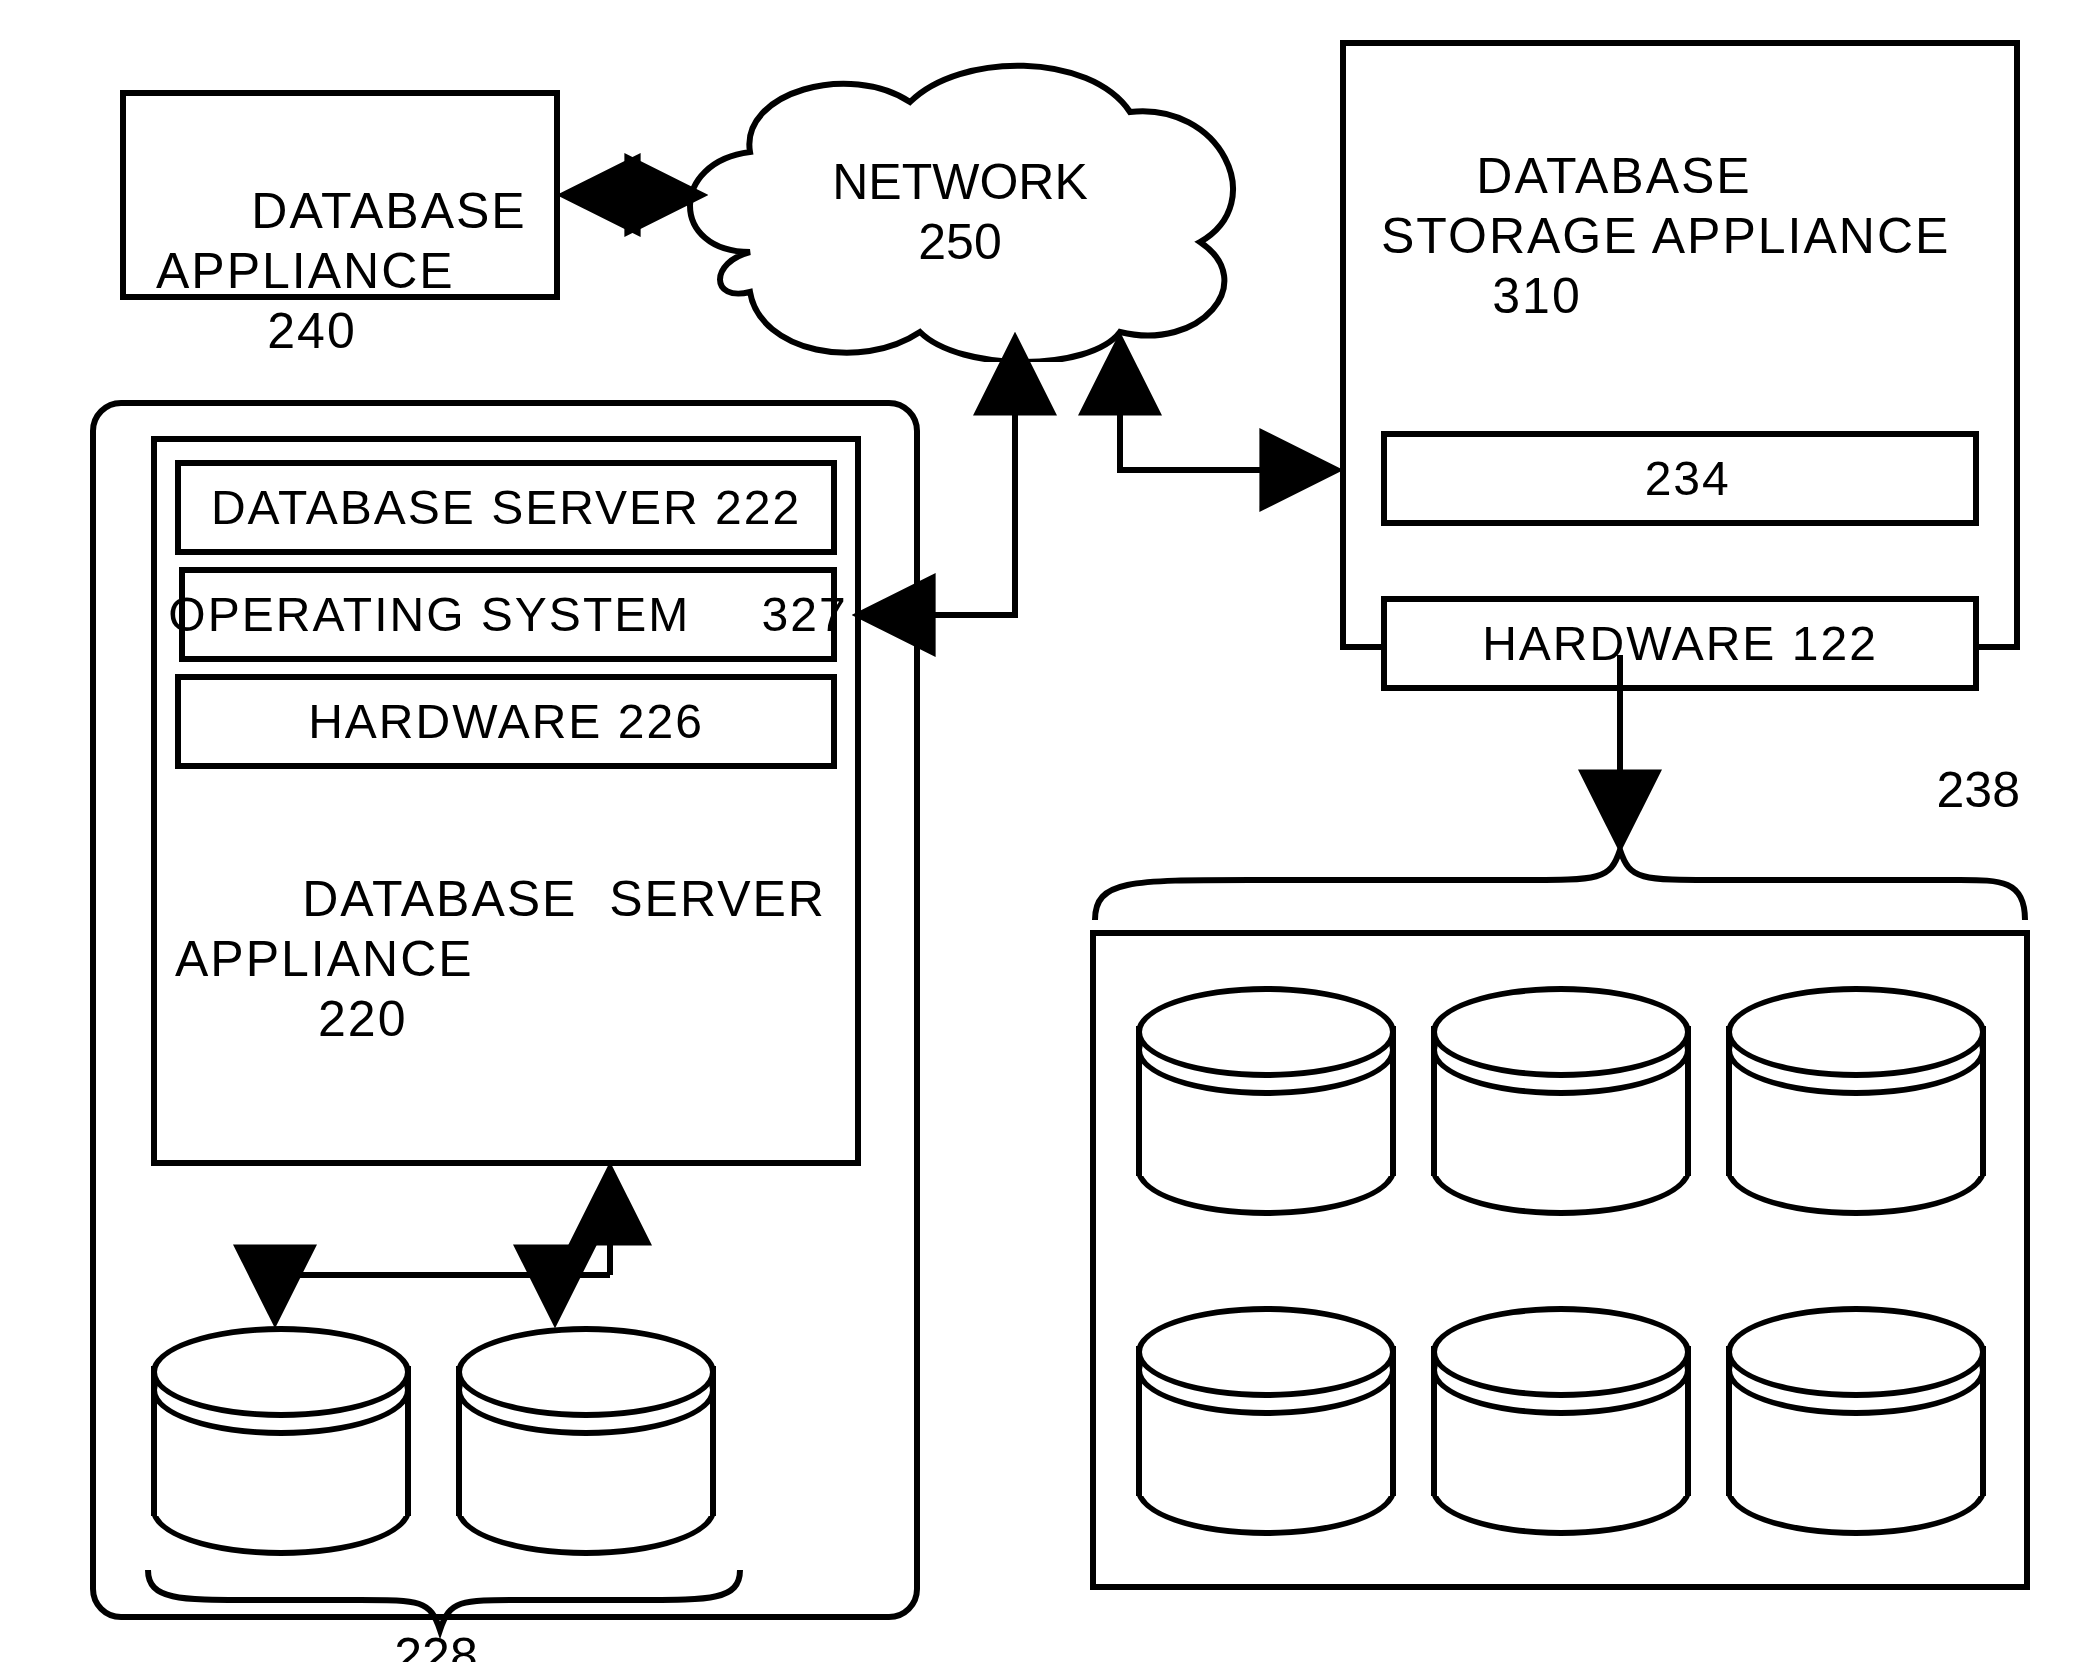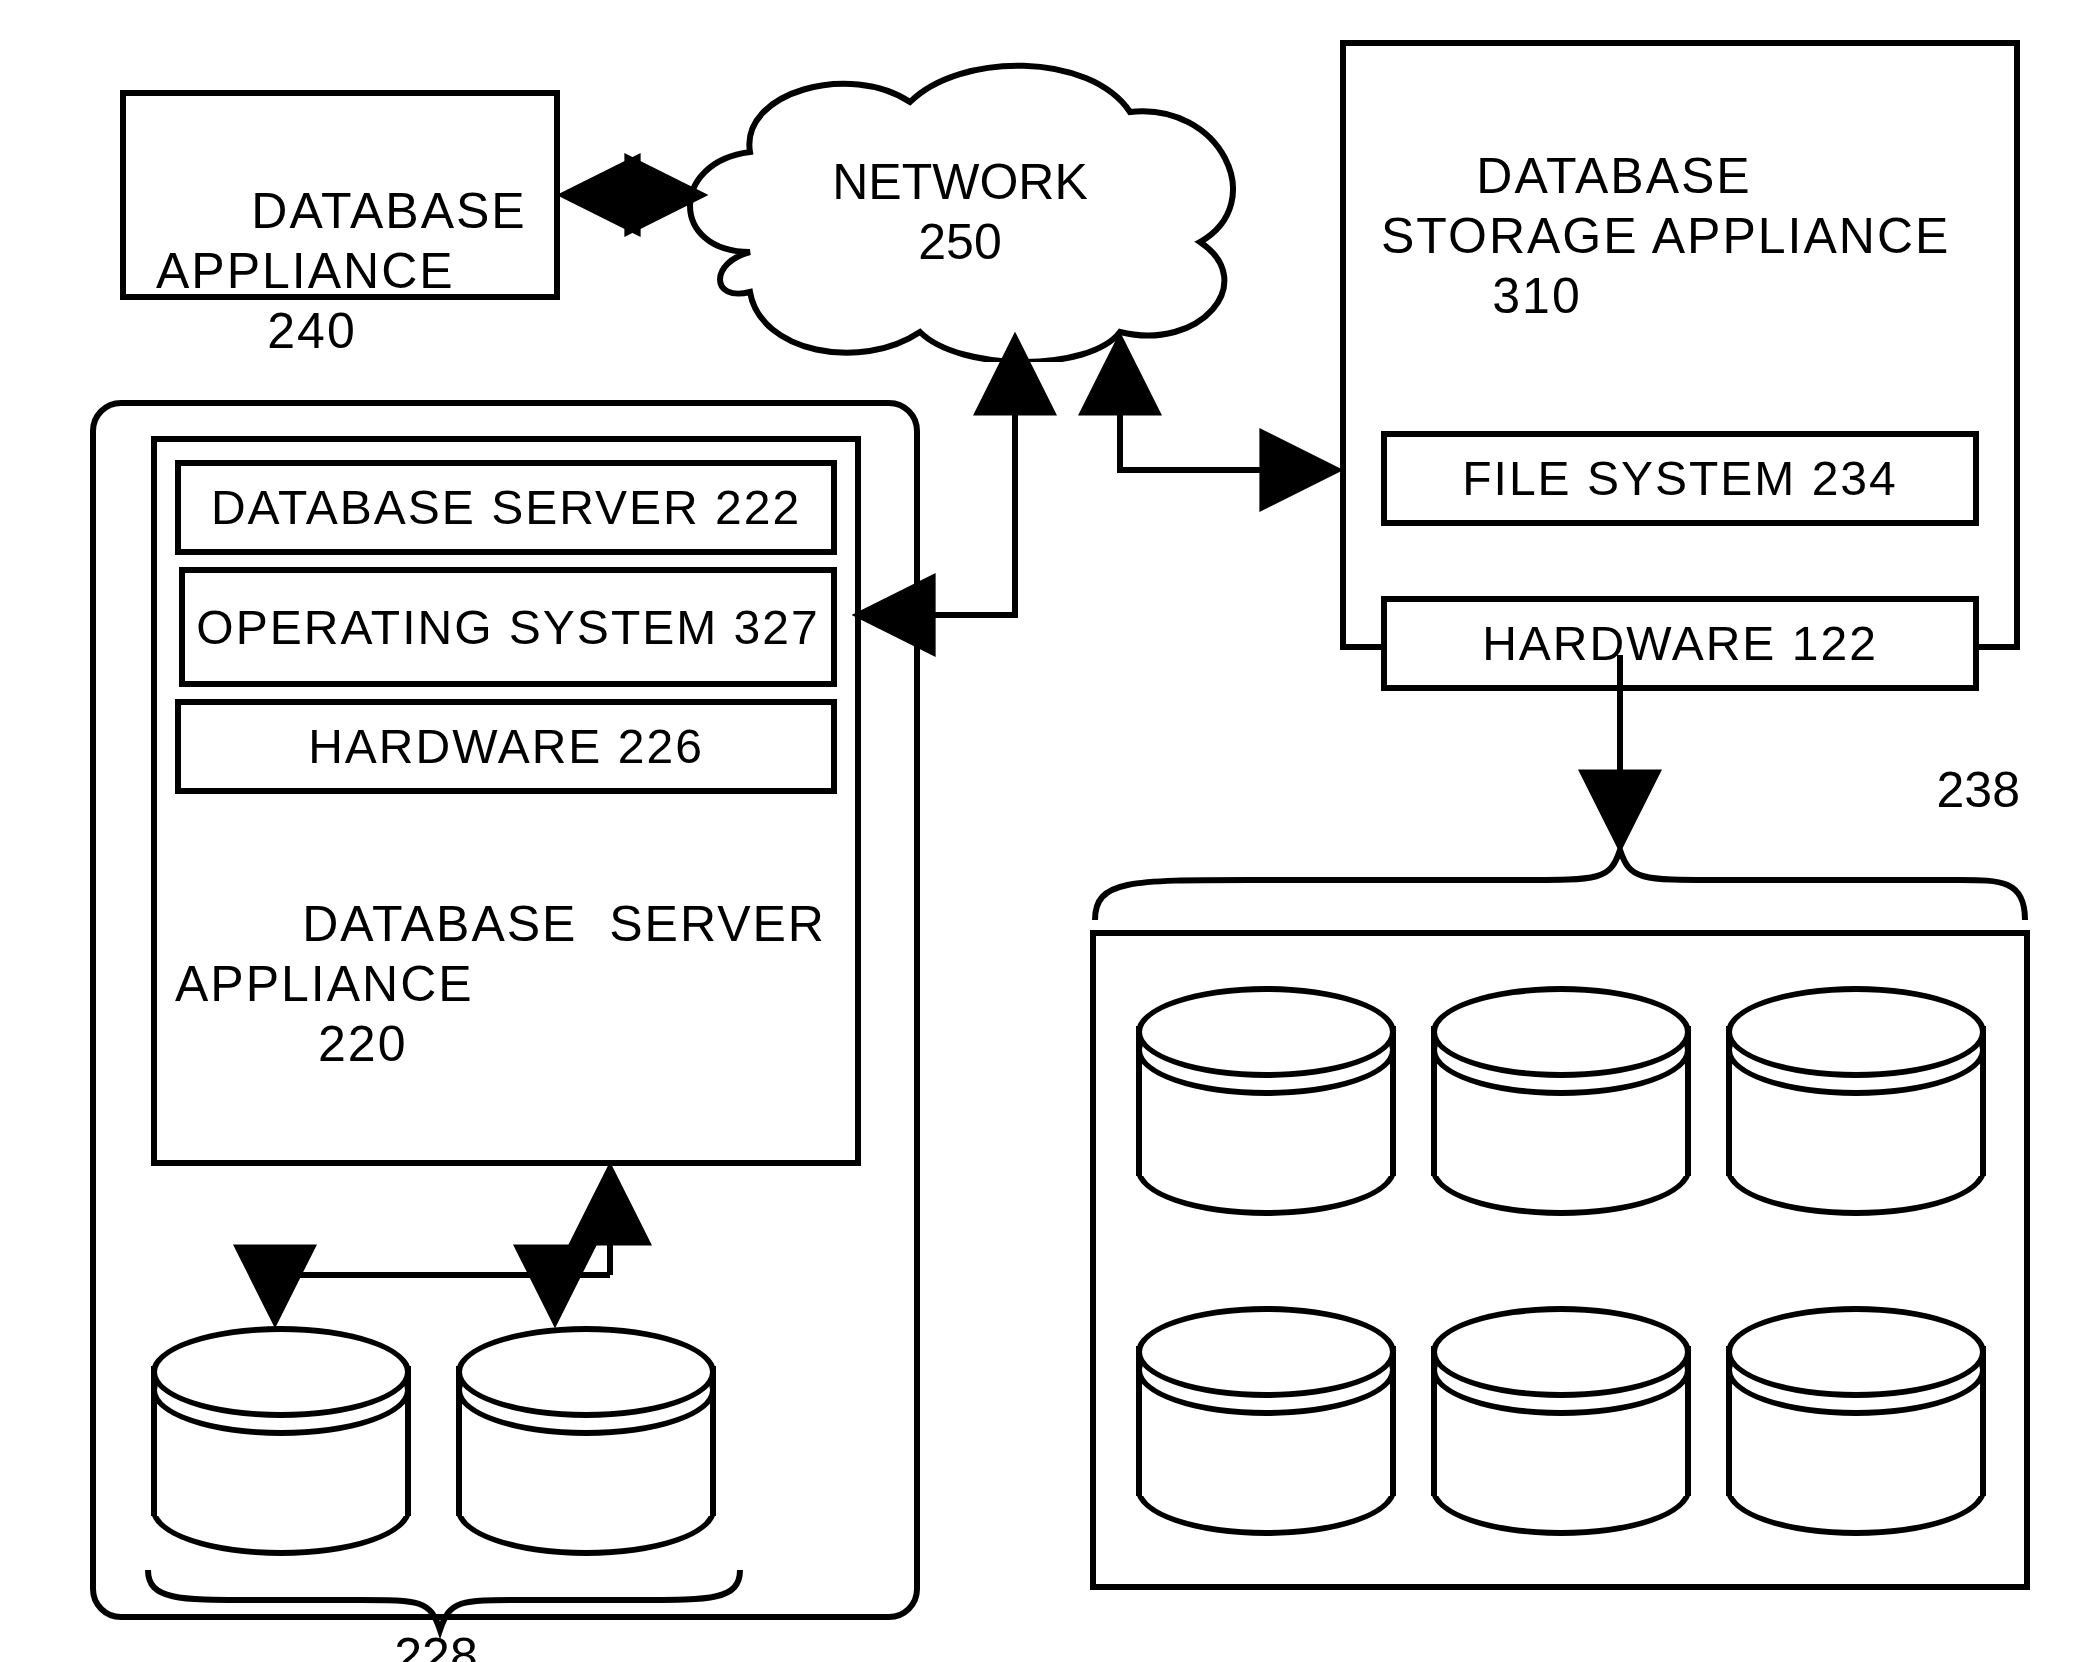--- a/index.html
+++ b/index.html
@@ -126,21 +126,21 @@
       <span class="ref">250</span>
     </div>
   </div>
 
   <div class="box" style="left:90px; top:400px; width:830px; height:1220px;border-radius:31px;">
 
     <div class="box" style="left:55px; top:30px; width:710px; height:730px; border-width:6px; padding:18px;">
       <div class="inner-box" style="height:95px; margin:0 0 12px 0;">
         <span>DATABASE SERVER</span>&nbsp;<span class="ref">222</span>
       </div>
-      <div class="inner-box" style="height:120px; margin:0 0 12px 4px;">
+      <div class="inner-box" style="height:95px; margin:0 0 12px 4px;gap:28px;">
         <span>OPERATING SYSTEM</span>&nbsp;<span class="ref">327</span>
       </div>
       <div class="inner-box" style="height:95px; margin:0 0 30px 0;">
         <span>HARDWARE</span>&nbsp;<span class="ref">226</span>
       </div>
       <div class="label" style="margin-top:40px;">
         <span>DATABASE  SERVER
 APPLIANCE</span>
         <span>&nbsp;</span><span class="ref">220</span>
       </div>
@@ -168,21 +168,21 @@
     </div>
   </div>
 
   <div class="box" style="left:1340px; top:40px; width:680px; height:610px; padding:40px 35px;">
     <div class="label" style="margin-bottom:45px;">
       <span>DATABASE
 STORAGE APPLIANCE</span>
       <span>&nbsp;</span><span class="ref">310</span>
     </div>
     <div class="inner-box" style="height:95px; margin:0 0 70px 0;">
-      <span>FILE SYSTEM</span>&nbsp;<span class="ref">234</span>
+      &nbsp;<span class="ref">234</span>
     </div>
     <div class="inner-box" style="height:95px;">
       <span>HARDWARE</span>&nbsp;<span class="ref">122</span>
     </div>
   </div>
 
   <div class="center-text" style="position:absolute; left:1340px; width:680px; top:760px;text-align:right;">
     <span>238</span>
   </div>
 

